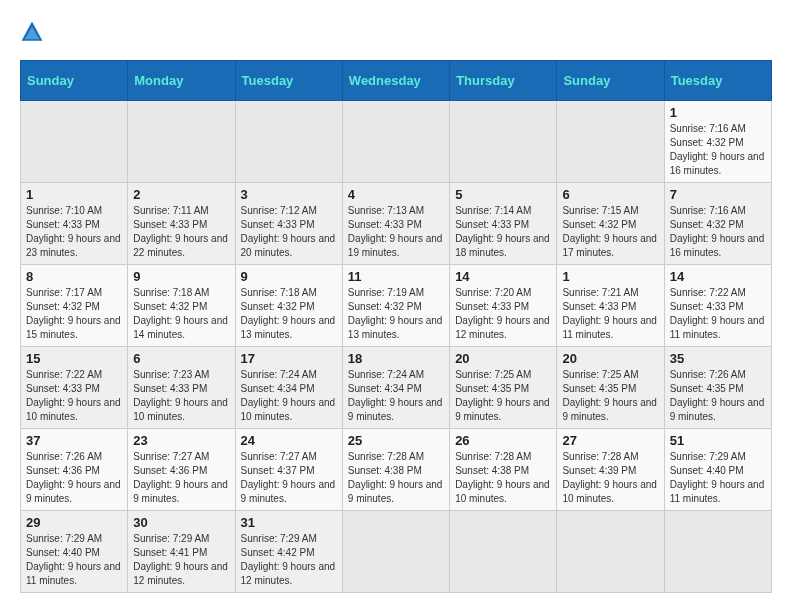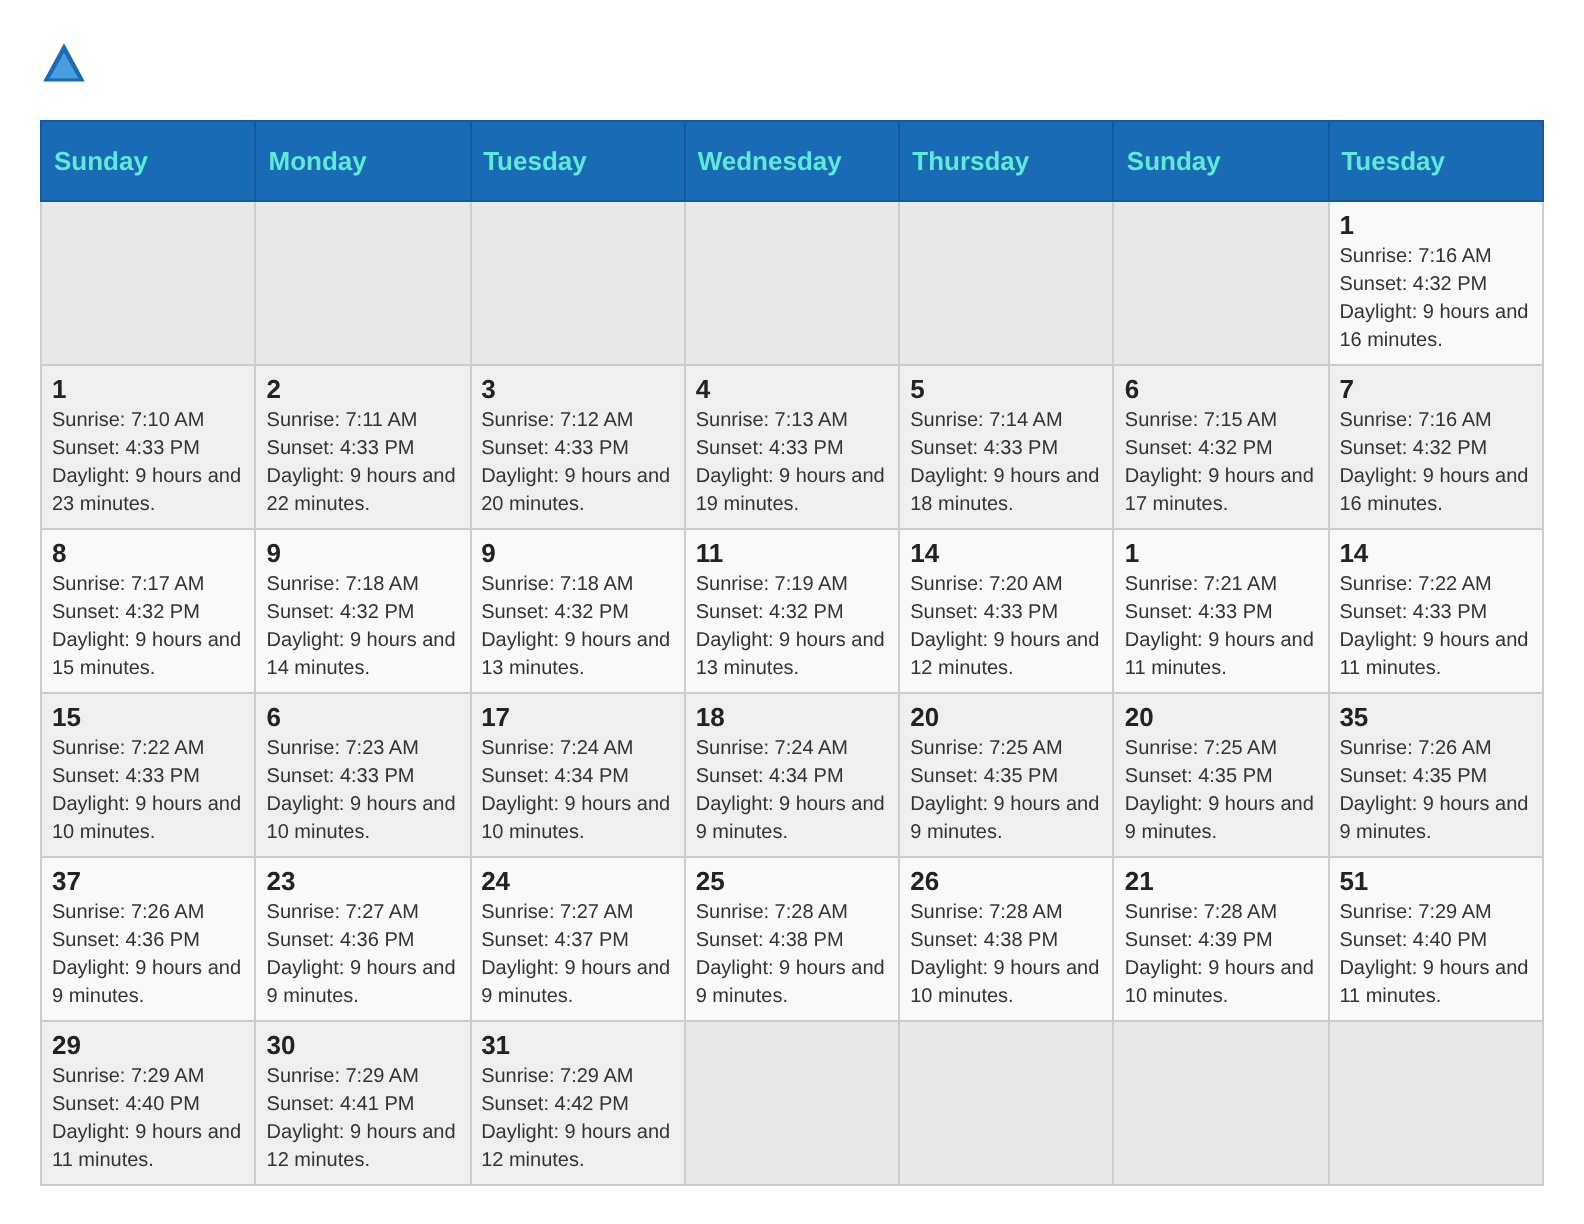--- a/index.html
+++ b/index.html
@@ -356,21 +356,21 @@
       </td>
         <td>
         <span class="day-num">26</span>
         <div class="day-info">
           Sunrise: 7:28 AM<br>
           Sunset: 4:38 PM<br>
           Daylight: 9 hours and 10 minutes.
         </div>
       </td>
         <td>
-        <span class="day-num">21</span>
+        <span class="day-num">27</span>
         <div class="day-info">
           Sunrise: 7:28 AM<br>
           Sunset: 4:39 PM<br>
           Daylight: 9 hours and 10 minutes.
         </div>
       </td>
         <td>
         <span class="day-num">51</span>
         <div class="day-info">
           Sunrise: 7:29 AM<br>

